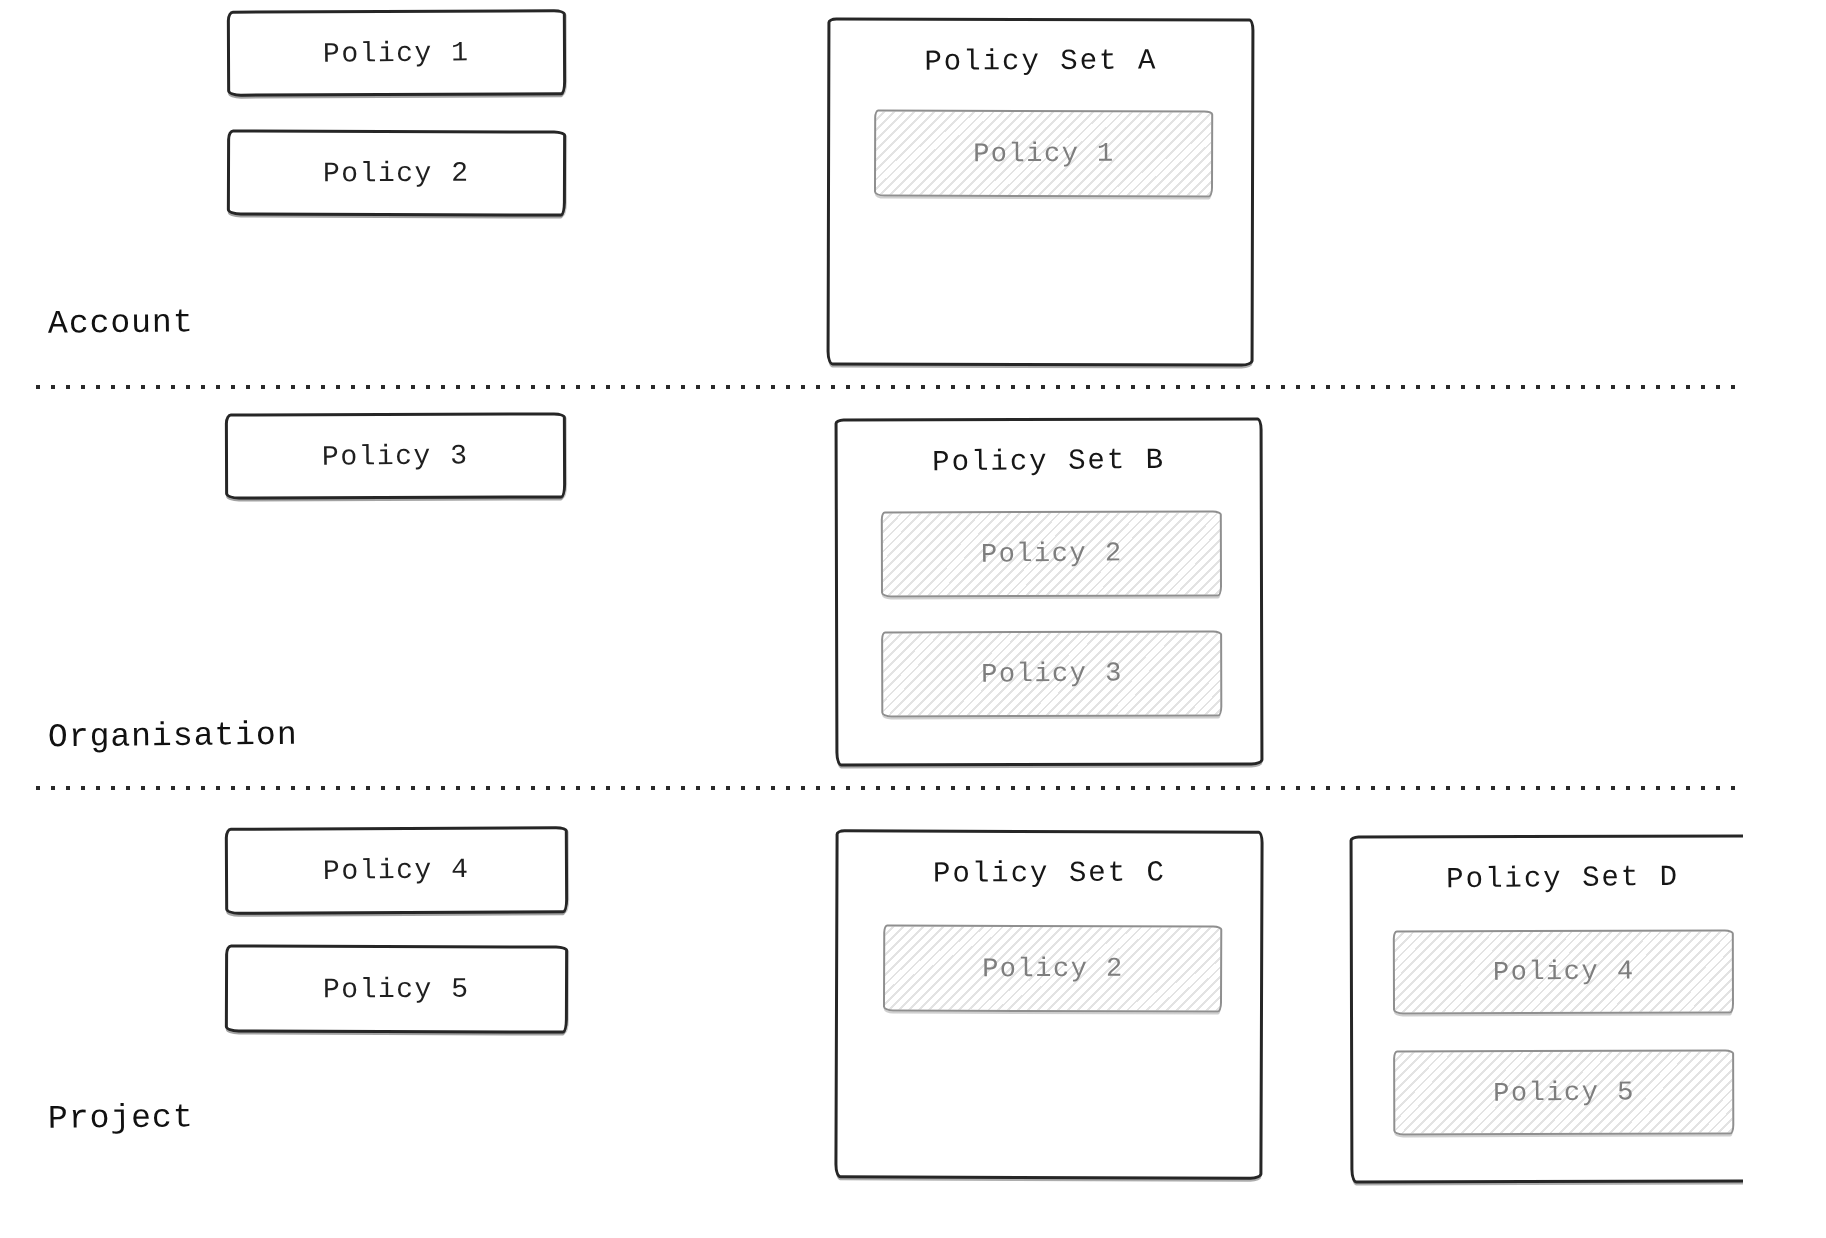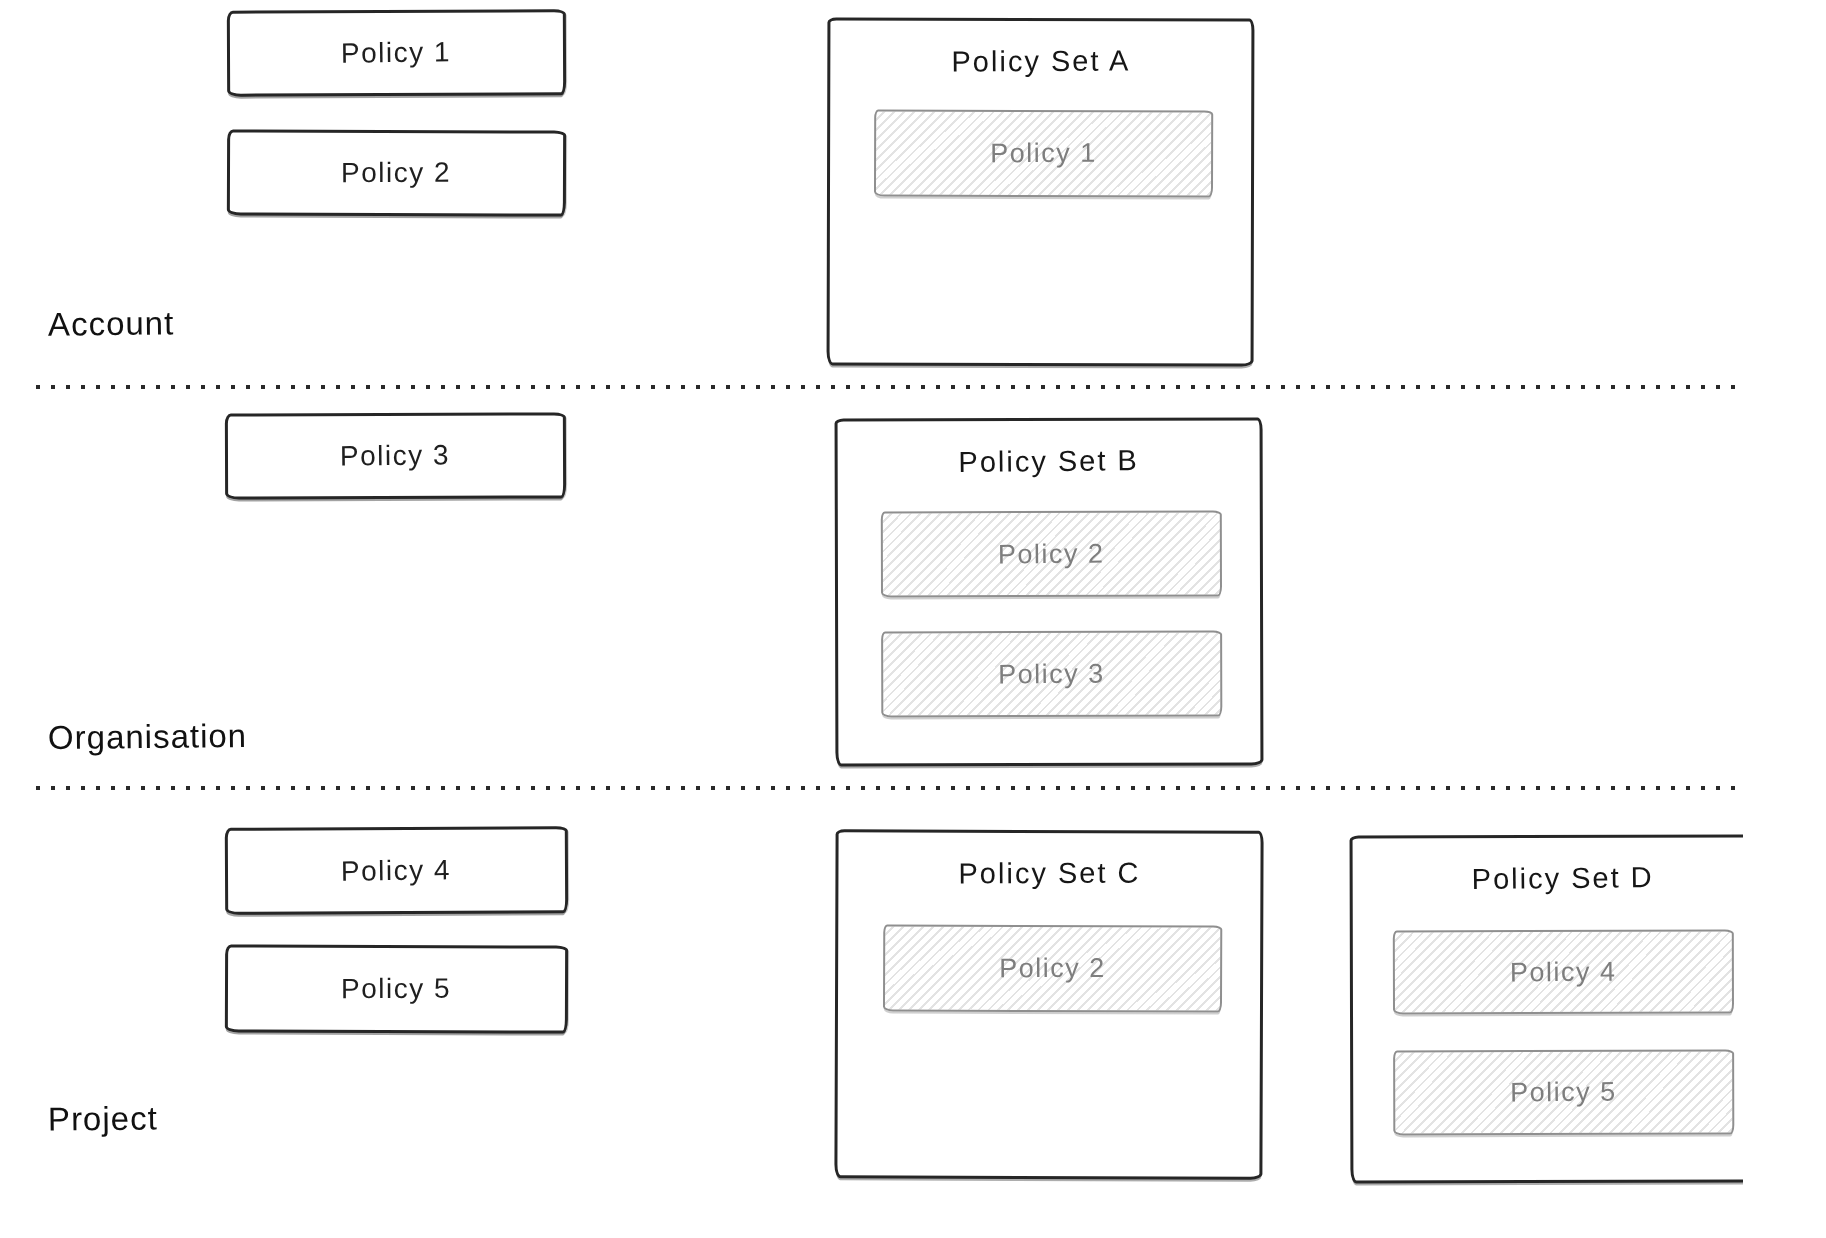--- a/index.html
+++ b/index.html
@@ -6,21 +6,21 @@
     margin: 0;
     padding: 0;
     background: #ffffff;
   }
   .canvas {
     position: relative;
     width: 1743px;
     height: 1238px;
     overflow: hidden;
     background: #ffffff;
-    font-family: Liberation Sans, sans-serif;
+    font-family: Liberation Mono, monospace;
     color: #1f1f1f;
   }
 
   
   .policy-box {
     position: absolute;
     background: #ffffff;
     border: 3px solid #262626;
     border-radius: 6px 12px 5px 14px / 10px 5px 14px 6px;
     box-shadow: 0 3px 0 -1px rgba(50,50,50,0.45), 2px 1px 0 -1px rgba(50,50,50,0.25);

